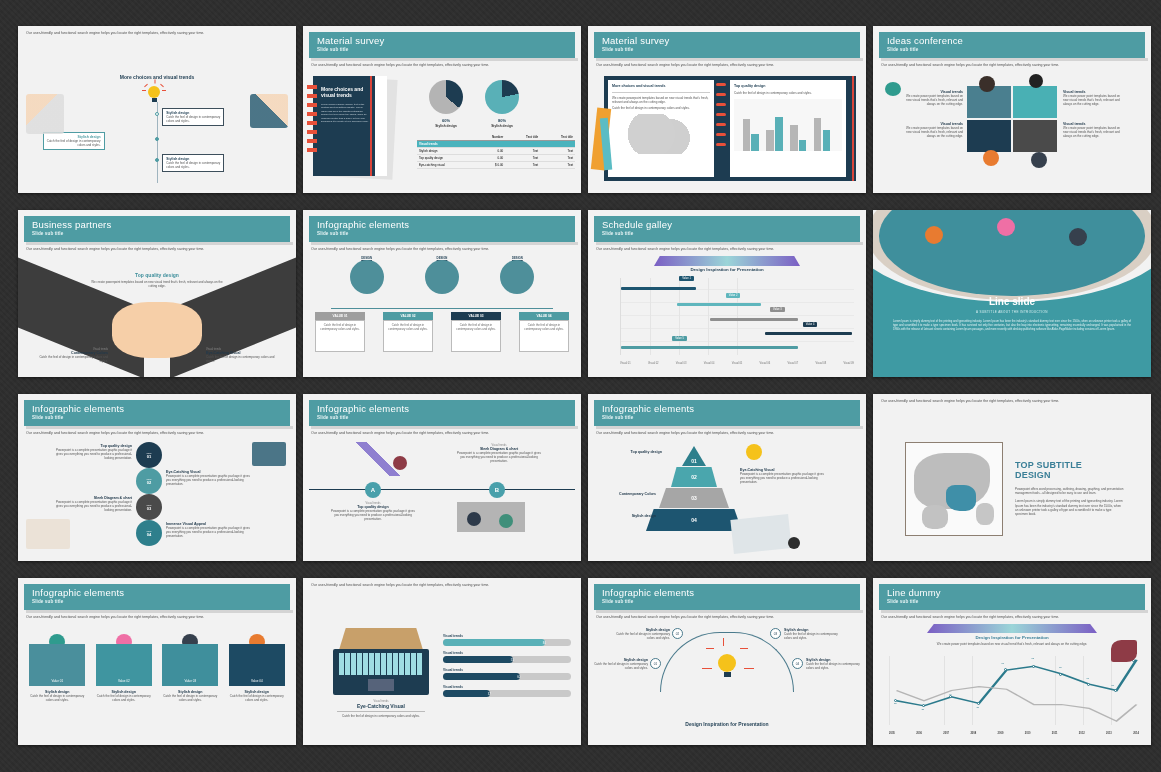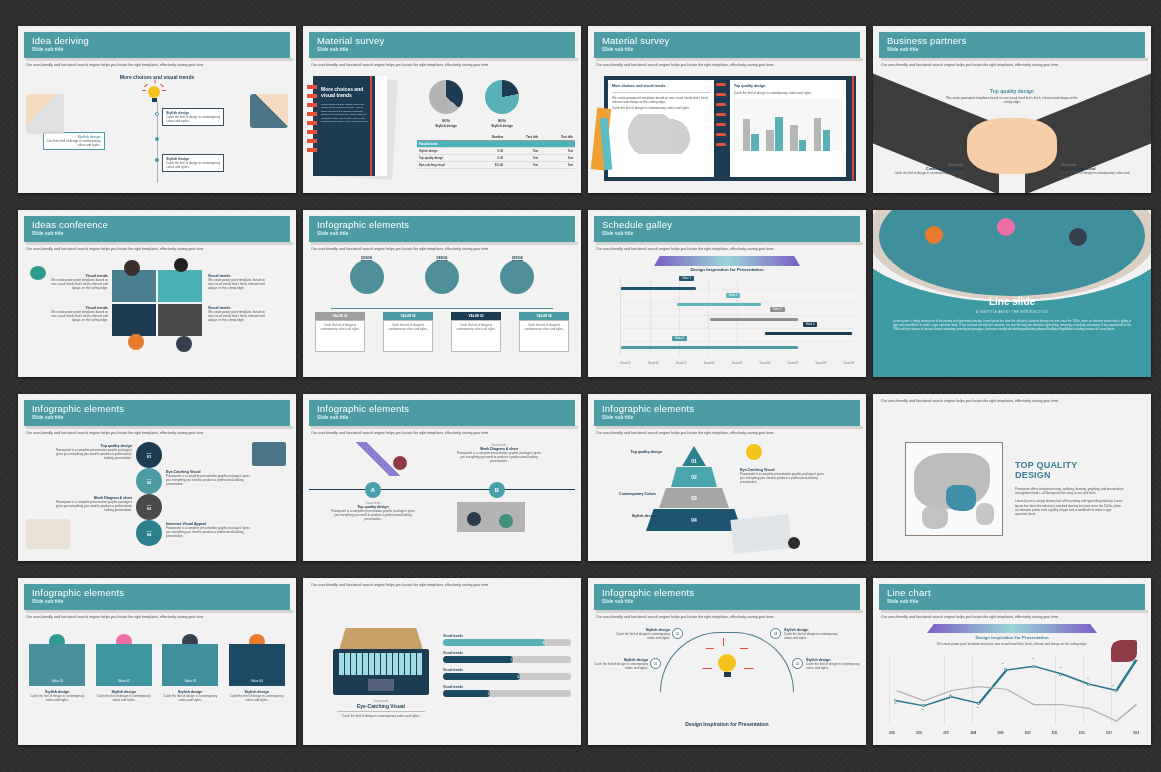--- a/index.html
+++ b/index.html
@@ -106,24 +106,20 @@
   .lc{position:relative;}
   .lpt{position:absolute;width:3px;height:3px;border-radius:50%;border:1px solid #2b7a8c;background:#fff;}
   .lnum{position:absolute;font-size:2.4px;}
 </style>
 </head>
 <body>
 
 <div class="grid">
 
   <div class="slide">
-    <div class="hdr">
-      <h1>Idea deriving</h1>
-      <h2>Slide sub title</h2>
-    </div>
     <div class="desc">Our user-friendly and functional search engine helps you locate the right templates, effectively saving your time.</div>
     <div class="canvas">
       <div class="s1-title">More choices and visual trends</div>
       <div class="vline"></div>
       <div class="bulb">
         <div class="b"></div>
           <div class="n"></div>
         <div class="ray" style="left:-5px;top:4px;"></div>
         <div class="ray" style="right:-5px;top:4px;"></div>
         <div class="ray" style="left:-3px;top:-1px;transform:rotate(-40deg);"></div>
@@ -259,47 +255,20 @@
           <div class="bar" style="left:82%;width:7%;height:40%;background:#59b0b7;"></div>
         </div>
       </div>
       <div style="position:absolute;left:0;top:36px;width:14px;height:62px;background:linear-gradient(180deg,#f0a030,#f0a030);transform:rotate(6deg);"></div>
       <div style="position:absolute;left:8px;top:46px;width:8px;height:52px;background:#5bbcc4;transform:rotate(-5deg);"></div>
     </div>
   </div>
 
   <div class="slide">
     <div class="hdr">
-      <h1>Business partners</h1>
-      <h2>Slide sub title</h2>
-    </div>
-    <div class="desc">Our user-friendly and functional search engine helps you locate the right templates, effectively saving your time.</div>
-    <div class="canvas">
-      <div style="position:absolute;left:-10px;top:0;width:130px;height:70px;background:#3d3d3d;transform:skewY(22deg);transform-origin:left top;"></div>
-      <div style="position:absolute;right:-10px;top:0;width:130px;height:70px;background:#3d3d3d;transform:skewY(-22deg);transform-origin:right top;"></div>
-      <div style="position:absolute;left:50%;top:46px;transform:translateX(-50%);width:90px;height:56px;background:#f6cfa8;border-radius:40%;"></div>
-      <div style="position:absolute;left:50%;top:16px;transform:translateX(-50%);width:140px;text-align:center;">
-        <div style="font-size:5px;font-weight:bold;color:#3f8f9c;">Top quality design</div>
-        <div class="tiny" style="margin-top:2px;">We create powerpoint templates based on new visual trend that's fresh, relevant and always on the cutting edge.</div>
-      </div>
-      <div style="position:absolute;left:10px;bottom:4px;width:74px;text-align:right;">
-        <div style="font-size:2.6px;color:#888;">Visual trends</div>
-        <div class="lbl">Contemporary Colors</div>
-        <div class="tiny">Catch the feel of design in contemporary colors and styles.</div>
-      </div>
-      <div style="position:absolute;right:10px;bottom:4px;width:74px;">
-        <div style="font-size:2.6px;color:#888;">Visual trends</div>
-        <div class="lbl">Eye-Catching Visual</div>
-        <div class="tiny">Catch the feel of design in contemporary colors and styles.</div>
-      </div>
-    </div>
-  </div>
-
-  <div class="slide">
-    <div class="hdr">
       <h1>Ideas conference</h1>
       <h2>Slide sub title</h2>
     </div>
     <div class="desc">Our user-friendly and functional search engine helps you locate the right templates, effectively saving your time.</div>
     <div class="canvas">
       <div style="position:absolute;left:88px;top:14px;width:44px;height:32px;background:#4a7f8f;"></div>
       <div style="position:absolute;left:134px;top:14px;width:44px;height:32px;background:#49b0b4;"></div>
       <div style="position:absolute;left:88px;top:48px;width:44px;height:32px;background:#1d3c51;"></div>
       <div style="position:absolute;left:134px;top:48px;width:44px;height:32px;background:#4a4a4a;"></div>
       <div style="position:absolute;left:6px;top:10px;width:16px;height:14px;border-radius:50%;background:#2f9b8e;"></div>
@@ -316,20 +285,47 @@
         <div class="tiny">We create power point templates based on new visual trends that's fresh, relevant and always on the cutting edge.</div>
       </div>
       <div style="position:absolute;left:184px;top:50px;width:58px;">
         <div class="lbl">Visual trends</div>
         <div class="tiny">We create power point templates based on new visual trends that's fresh, relevant and always on the cutting edge.</div>
       </div>
       <div style="position:absolute;left:100px;top:4px;width:16px;height:16px;border-radius:50%;background:#3a2f2a;"></div>
       <div style="position:absolute;left:150px;top:2px;width:14px;height:14px;border-radius:50%;background:#222;"></div>
       <div style="position:absolute;left:104px;top:78px;width:16px;height:16px;border-radius:50%;background:#e87b30;"></div>
       <div style="position:absolute;left:152px;top:80px;width:16px;height:16px;border-radius:50%;background:#36404d;"></div>
+    </div>
+  </div>
+
+  <div class="slide">
+    <div class="hdr">
+      <h1>Business partners</h1>
+      <h2>Slide sub title</h2>
+    </div>
+    <div class="desc">Our user-friendly and functional search engine helps you locate the right templates, effectively saving your time.</div>
+    <div class="canvas">
+      <div style="position:absolute;left:-10px;top:0;width:130px;height:70px;background:#3d3d3d;transform:skewY(22deg);transform-origin:left top;"></div>
+      <div style="position:absolute;right:-10px;top:0;width:130px;height:70px;background:#3d3d3d;transform:skewY(-22deg);transform-origin:right top;"></div>
+      <div style="position:absolute;left:50%;top:46px;transform:translateX(-50%);width:90px;height:56px;background:#f6cfa8;border-radius:40%;"></div>
+      <div style="position:absolute;left:50%;top:16px;transform:translateX(-50%);width:140px;text-align:center;">
+        <div style="font-size:5px;font-weight:bold;color:#3f8f9c;">Top quality design</div>
+        <div class="tiny" style="margin-top:2px;">We create powerpoint templates based on new visual trend that's fresh, relevant and always on the cutting edge.</div>
+      </div>
+      <div style="position:absolute;left:10px;bottom:4px;width:74px;text-align:right;">
+        <div style="font-size:2.6px;color:#888;">Visual trends</div>
+        <div class="lbl">Contemporary Colors</div>
+        <div class="tiny">Catch the feel of design in contemporary colors and styles.</div>
+      </div>
+      <div style="position:absolute;right:10px;bottom:4px;width:74px;">
+        <div style="font-size:2.6px;color:#888;">Visual trends</div>
+        <div class="lbl">Eye-Catching Visual</div>
+        <div class="tiny">Catch the feel of design in contemporary colors and styles.</div>
+      </div>
     </div>
   </div>
 
   <div class="slide">
     <div class="hdr">
       <h1>Infographic elements</h1>
       <h2>Slide sub title</h2>
     </div>
     <div class="desc">Our user-friendly and functional search engine helps you locate the right templates, effectively saving your time.</div>
     <div class="canvas">
@@ -542,21 +538,21 @@
   <div class="slide">
     <div class="desc">Our user-friendly and functional search engine helps you locate the right templates, effectively saving your time.</div>
     <div class="canvas">
       <div style="position:absolute;left:26px;top:2px;width:98px;height:94px;border:1px solid #8d7f72;background:#fafafa;">
         <div style="position:absolute;left:8px;top:10px;width:76px;height:56px;background:#bdbdbd;border-radius:40% 30% 50% 35%;"></div>
         <div style="position:absolute;left:40px;top:42px;width:30px;height:26px;background:#3f8fa8;border-radius:30% 40% 35% 45%;"></div>
         <div style="position:absolute;left:16px;top:62px;width:26px;height:24px;background:#c2c2c2;border-radius:40%;"></div>
         <div style="position:absolute;left:70px;top:60px;width:18px;height:22px;background:#c6c6c6;border-radius:40%;"></div>
       </div>
       <div style="position:absolute;left:136px;top:20px;">
-        <div style="font-size:9px;font-weight:bold;color:#3a7f97;line-height:10px;letter-spacing:.2px;">TOP QUALITY</div>
+        <div style="font-size:9px;font-weight:bold;color:#3a7f97;line-height:10px;letter-spacing:.2px;">TOP SUBTITLE</div>
         <div style="font-size:9px;font-weight:bold;color:#3a7f97;line-height:10px;letter-spacing:.2px;">DESIGN</div>
         <div class="tiny" style="margin-top:7px;width:110px;">Powerpoint offers word processing, outlining, drawing, graphing, and presentation management tools - all designed to be easy to use and learn.</div>
         <div class="tiny" style="margin-top:4px;width:110px;">Lorem Ipsum is simply dummy text of the printing and typesetting industry. Lorem Ipsum has been the industry's standard dummy text ever since the 1500s, when an unknown printer took a galley of type and scrambled it to make a type specimen book.</div>
       </div>
     </div>
   </div>
 
   <div class="slide">
     <div class="hdr">
       <h1>Infographic elements</h1>
@@ -692,21 +688,21 @@
       <div style="position:absolute;left:212px;top:34px;width:54px;">
         <div class="lbl">Stylish design</div>
         <div class="tiny">Catch the feel of design in contemporary colors and styles.</div>
       </div>
       <div style="position:absolute;left:0;right:0;bottom:8px;text-align:center;font-size:5px;font-weight:bold;color:#1d3c51;">Design Inspiration for Presentation</div>
     </div>
   </div>
 
   <div class="slide">
     <div class="hdr">
-      <h1>Line chart</h1>
+      <h1>Line dummy</h1>
       <h2>Slide sub title</h2>
     </div>
     <div class="desc">Our user-friendly and functional search engine helps you locate the right templates, effectively saving your time.</div>
     <div class="canvas">
       <div style="position:absolute;left:48px;right:48px;top:0;height:9px;background:linear-gradient(90deg,#7b5fc4,#9bd5d8,#7b5fc4);clip-path:polygon(4% 0,96% 0,100% 100%,0 100%);"></div>
       <div style="position:absolute;left:0;right:0;top:11px;text-align:center;font-size:4.4px;font-weight:bold;color:#3a7f97;">Design Inspiration for Presentation</div>
       <div style="position:absolute;left:40px;right:40px;top:18px;text-align:center;" class="tiny">We create power point templates based on new visual trend that's fresh, relevant and always on the cutting edge.</div>
       <div class="lc" style="position:absolute;left:10px;right:6px;top:32px;bottom:10px;">
         <div style="position:absolute;inset:0;background:repeating-linear-gradient(90deg,#e2e2e2 0 .5px,transparent .5px 11.1%);"></div>
         <svg width="100%" height="100%" viewBox="0 0 100 54" preserveAspectRatio="none" style="position:absolute;inset:0;">

